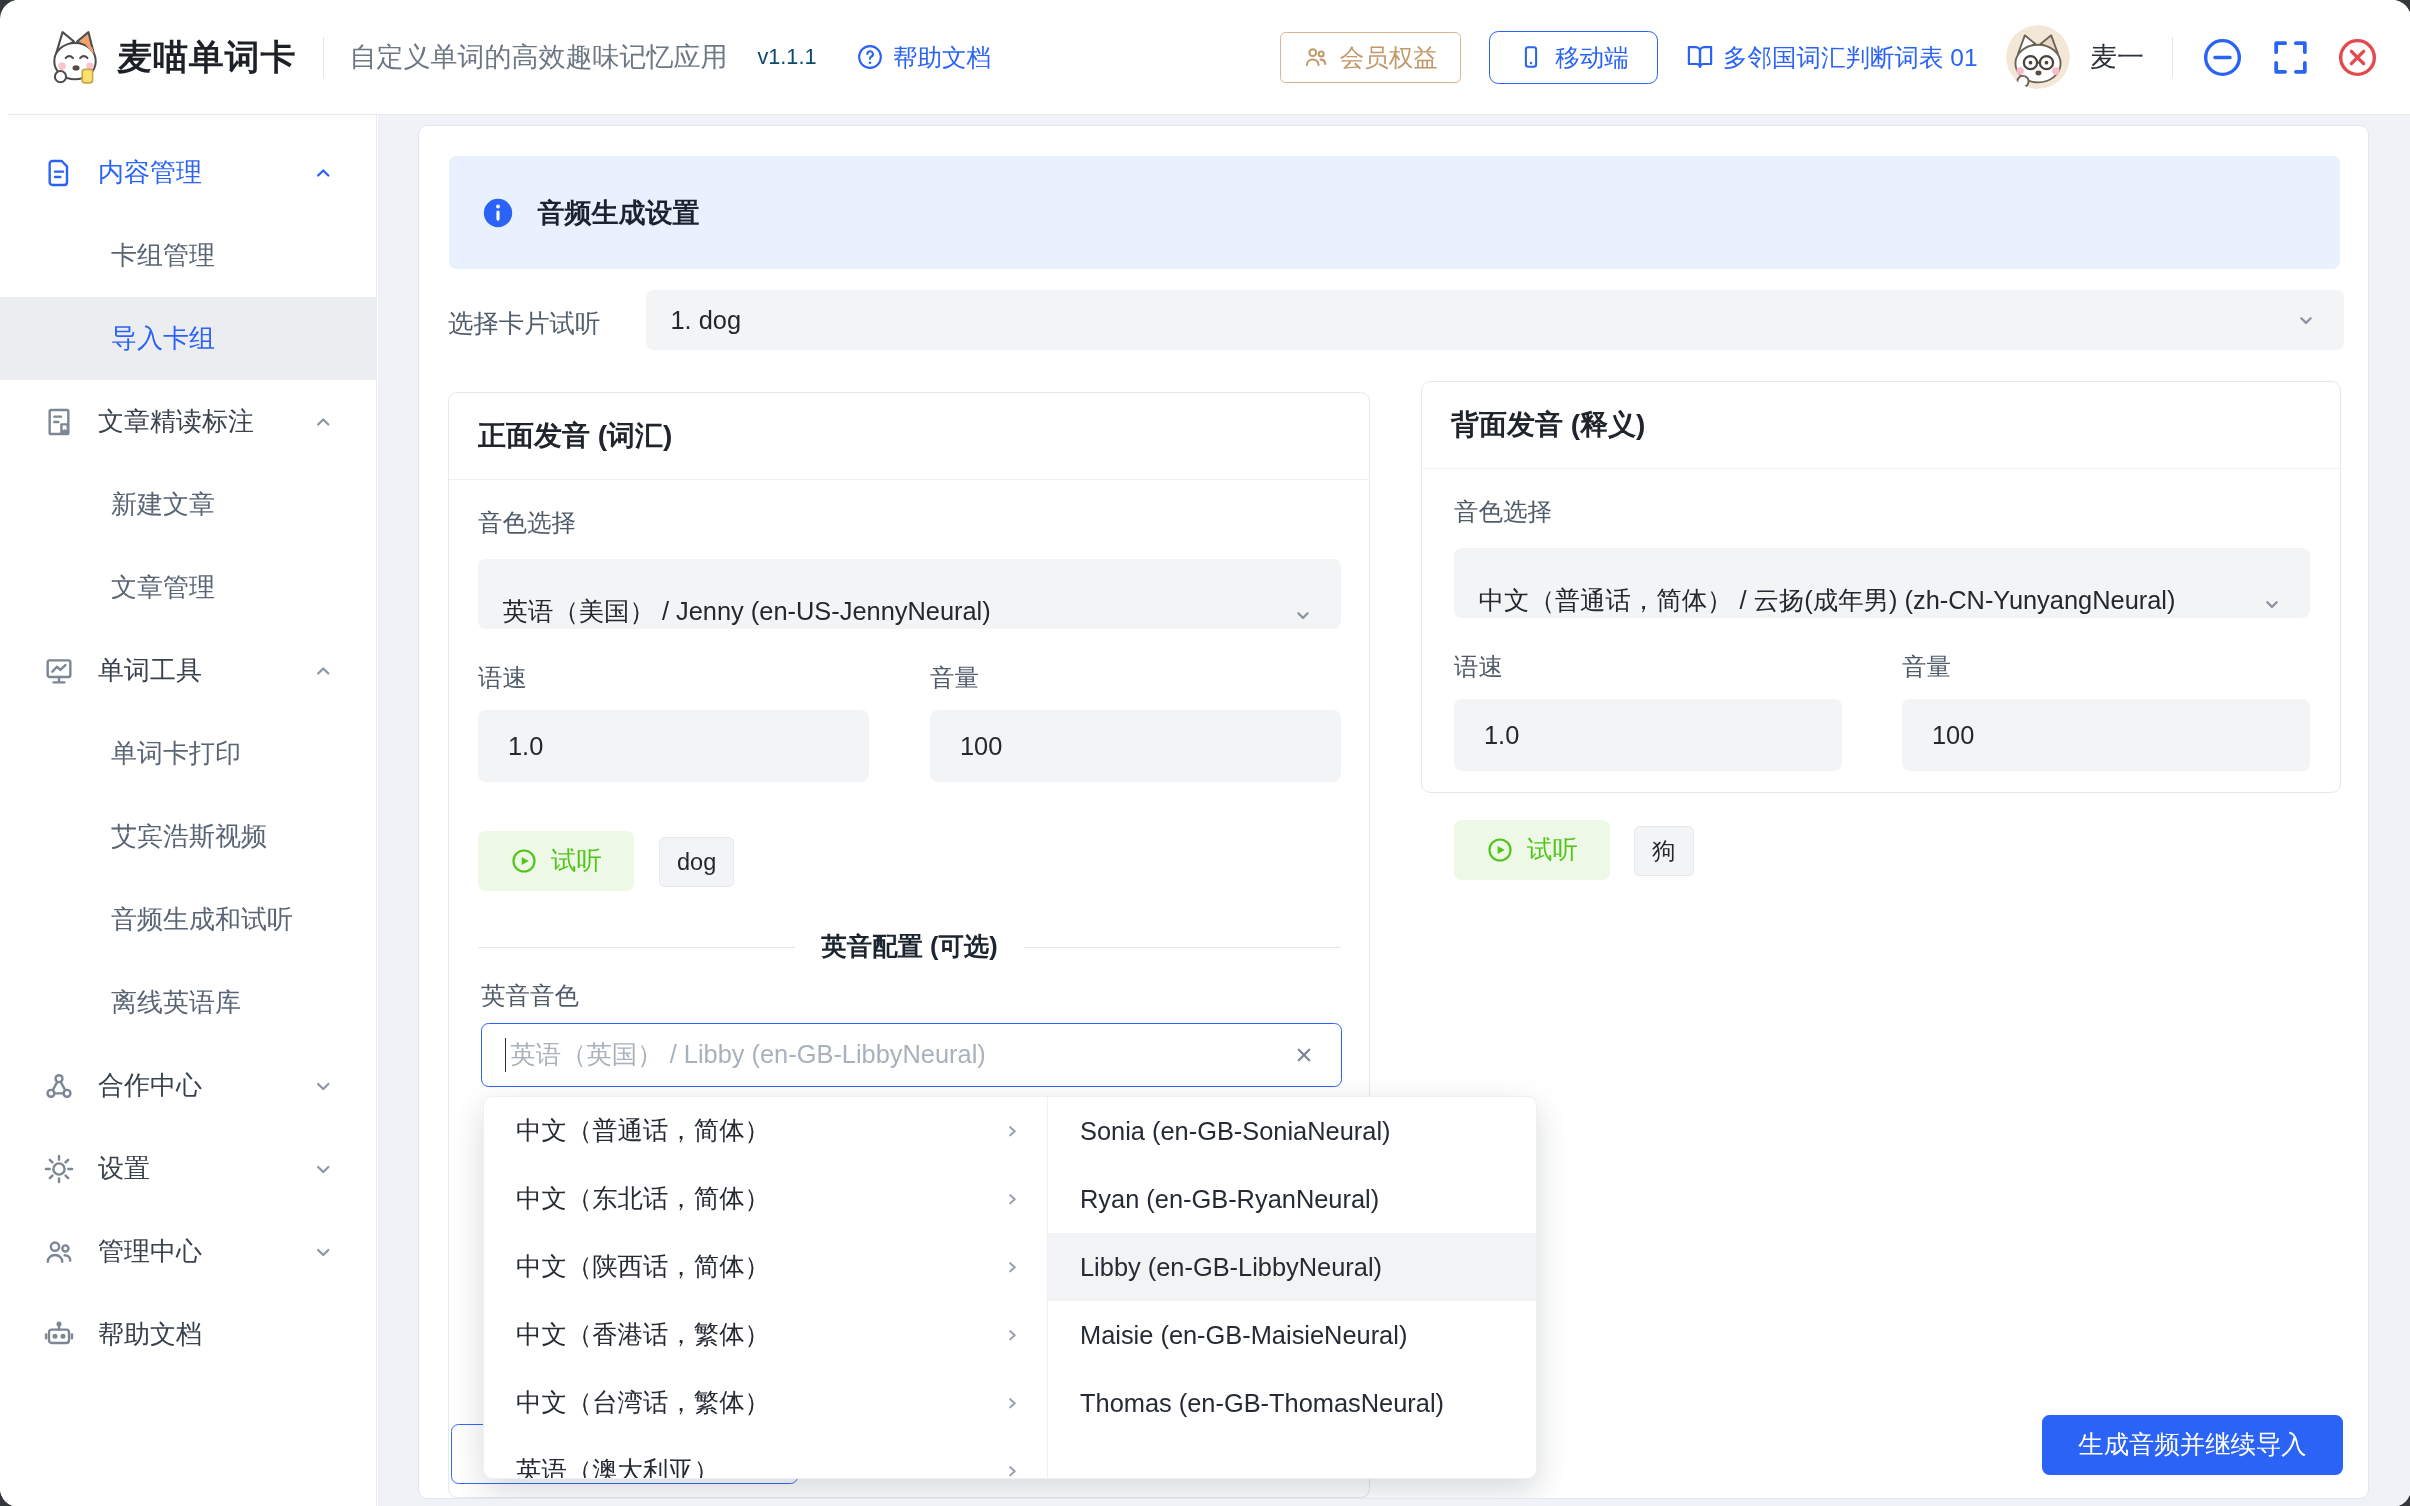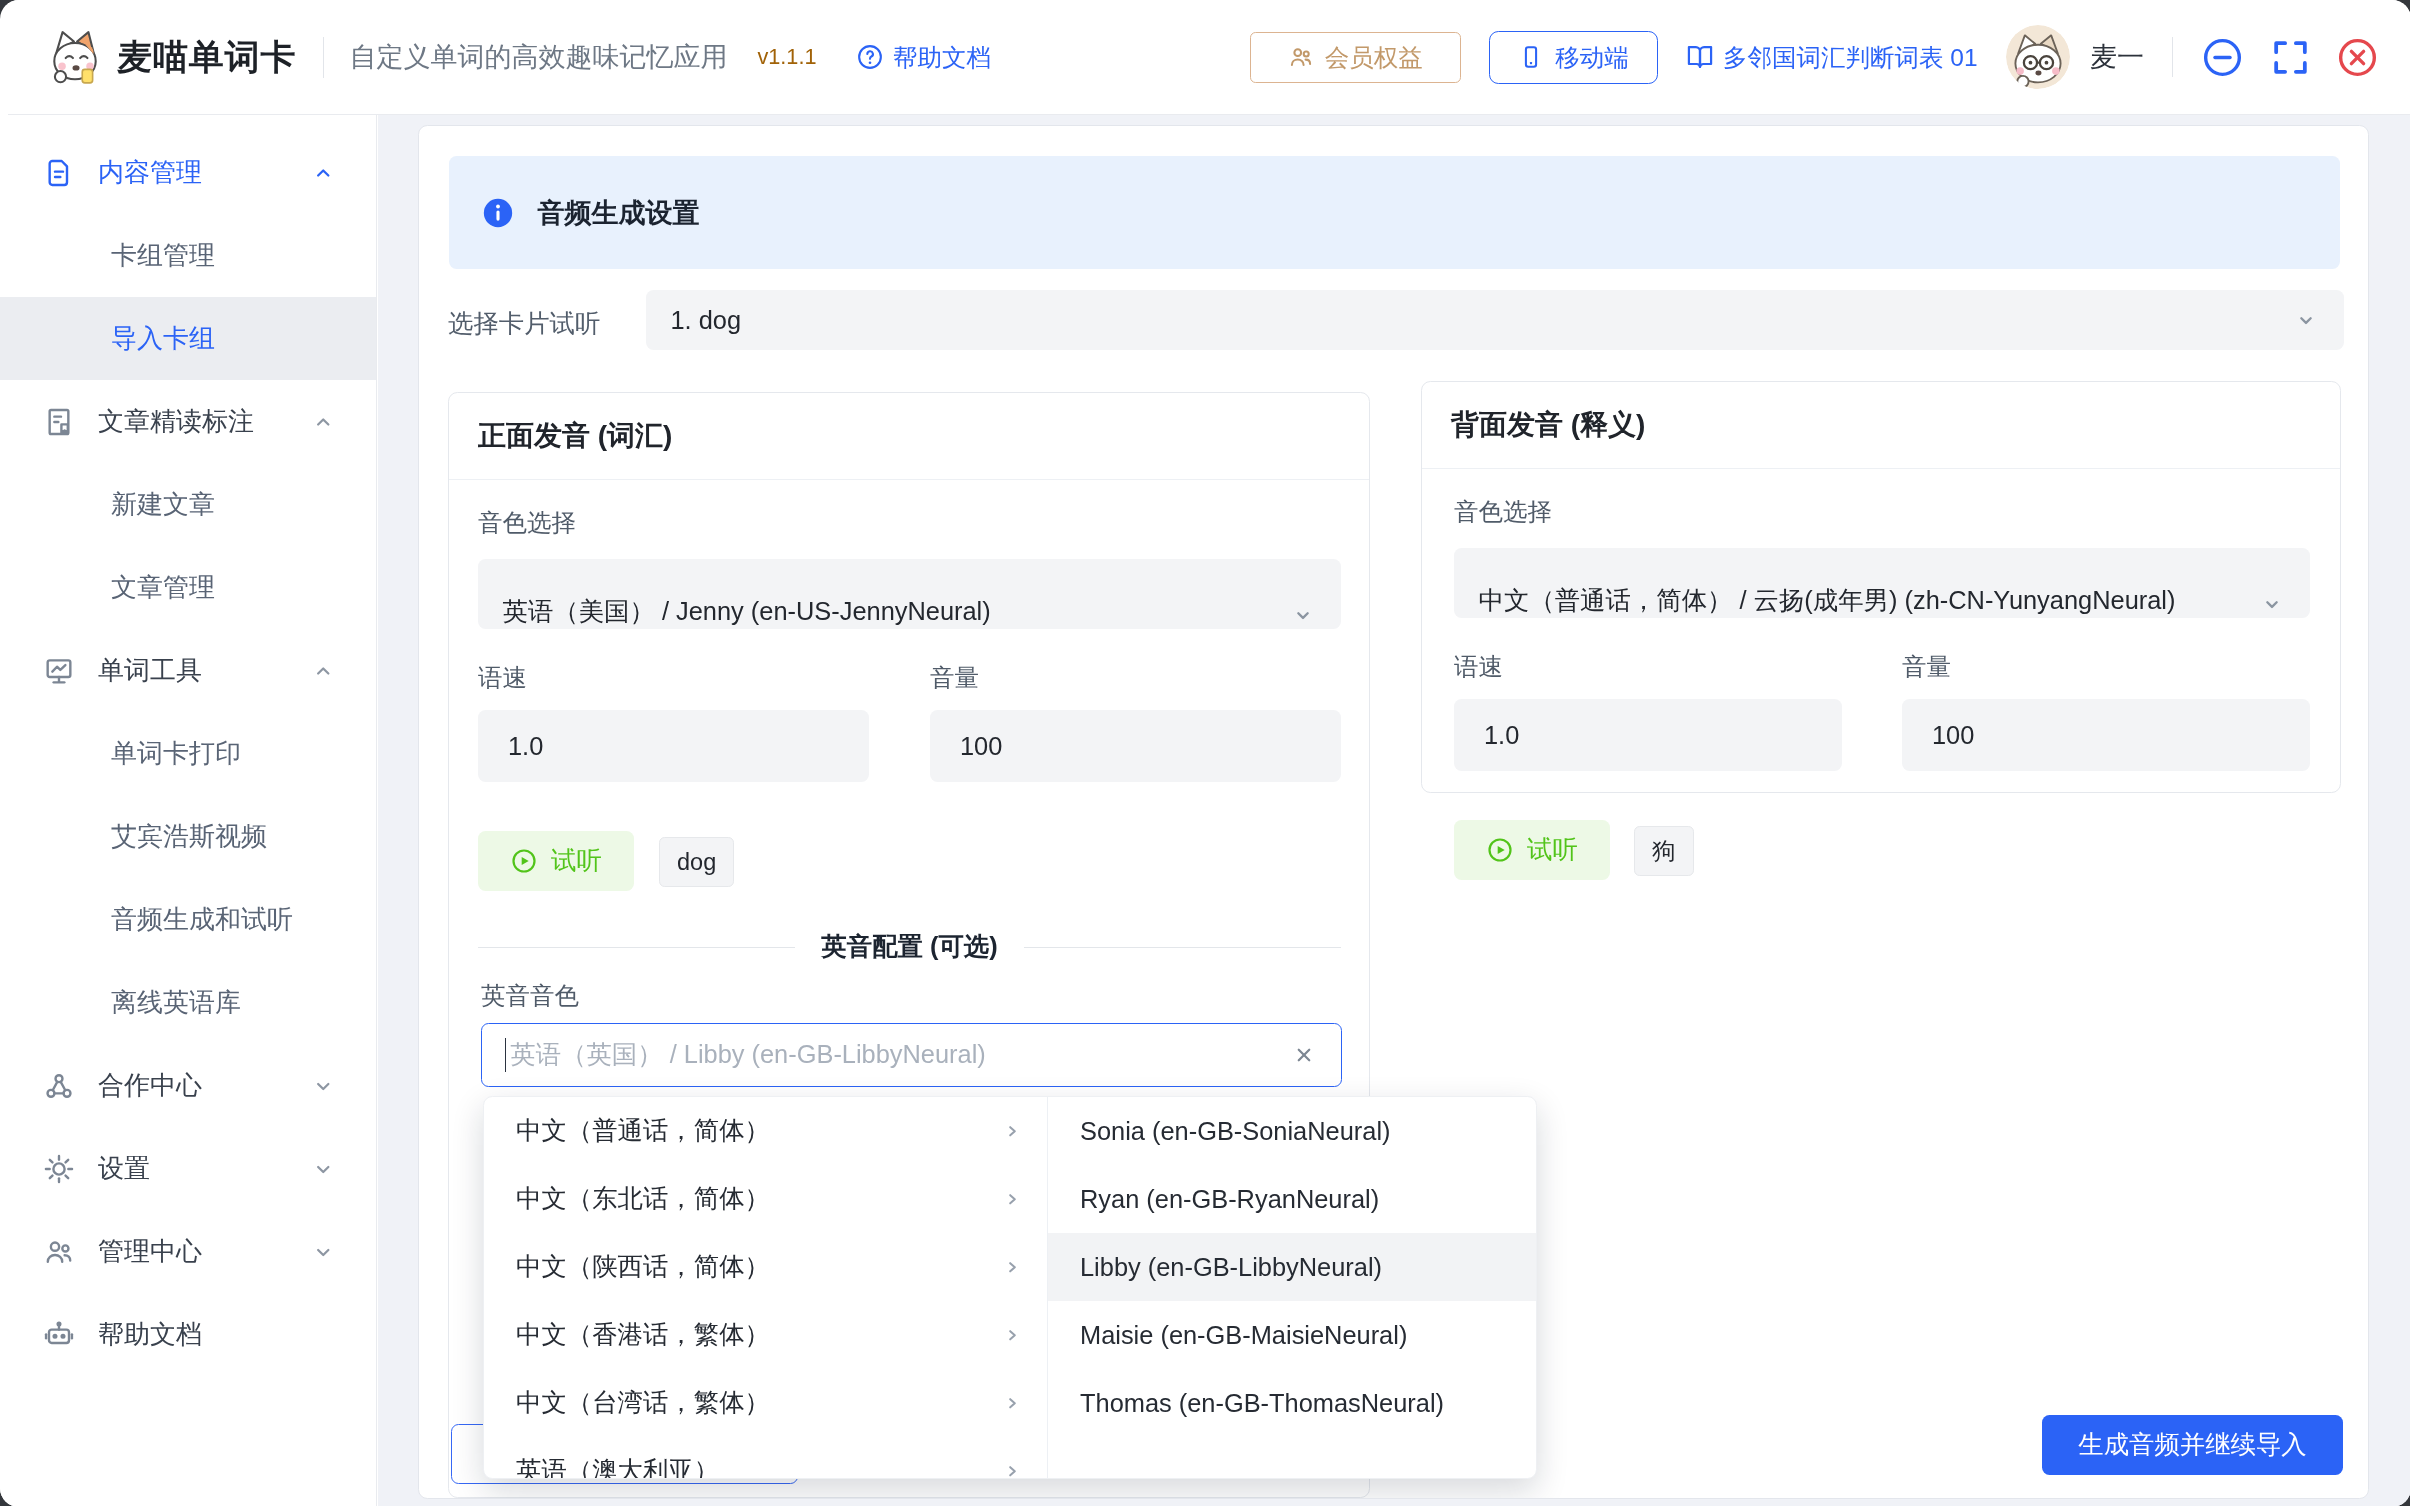--- a/index.html
+++ b/index.html
@@ -6,24 +6,24 @@
   body{font-family:"Liberation Sans","DejaVu Sans",sans-serif;}
   .app{position:relative;width:2411px;height:1507px;background:#fff;border-radius:19px;overflow:hidden;}
 
   
   .hdr{position:absolute;left:8px;top:0;right:0;height:114px;background:#fff;border-bottom:0.9px solid #e9ebef;display:flex;align-items:center;z-index:40;}
   .hdr-left{display:flex;align-items:center;margin-left:38px;}
   .logo{width:58px;height:58px;flex:0 0 auto;}
   .app-name{font-size:35px;font-weight:bold;color:#1d2127;margin-left:13px;letter-spacing:0.9px;}
   .hdr-vline{width:0.9px;height:41px;background:#e2e5ea;margin:0 26px;}
   .subtitle{font-size:27px;color:#6e7885;}
-  .version{font-size:21.7px;color:#a16207;margin-left:30px;}
+  .version{font-size:21.7px;color:#0c4a6e;margin-left:30px;}
   .help-link{display:flex;align-items:center;gap:8.5px;margin-left:40px;color:#2b63f6;font-size:24.5px;cursor:pointer;}
   .hdr-right{display:flex;align-items:center;margin-left:auto;margin-right:32px;gap:28px;}
-  .btn-member{display:flex;align-items:center;gap:11.3px;height:51px;padding:0 37px;border:0.9px solid #dcb491;border-radius:5.6px;color:#c2996a;font-size:24.5px;background:#fff;cursor:pointer;}
+  .btn-member{display:flex;align-items:center;gap:11.3px;height:51px;padding:0 22px;border:0.9px solid #dcb491;border-radius:5.6px;color:#c2996a;font-size:24.5px;background:#fff;cursor:pointer;}
   .btn-mobile{display:flex;align-items:center;gap:11.3px;height:53px;padding:0 28px;border:1.9px solid #2b63f6;border-radius:9.4px;color:#2b63f6;font-size:24.5px;background:#fff;cursor:pointer;}
   .deck-link{display:flex;align-items:center;gap:9.4px;color:#2b63f6;font-size:24.5px;cursor:pointer;}
   .avatar{width:64px;height:64px;border-radius:50%;overflow:hidden;flex:0 0 auto;}
   .username{font-size:27px;color:#2c323b;margin-left:-7.5px;}
   .ctrl-vline{width:0.9px;height:40px;background:#e2e5ea;}
   .winctl{display:flex;align-items:center;gap:24.5px;}
   .winctl svg{width:43px;height:43px;cursor:pointer;}
 
   
   .sb{position:absolute;left:0;top:114px;bottom:0;width:377px;background:#fff;border-right:0.9px solid #e9ebef;z-index:30;padding-top:17px;box-sizing:border-box;}

